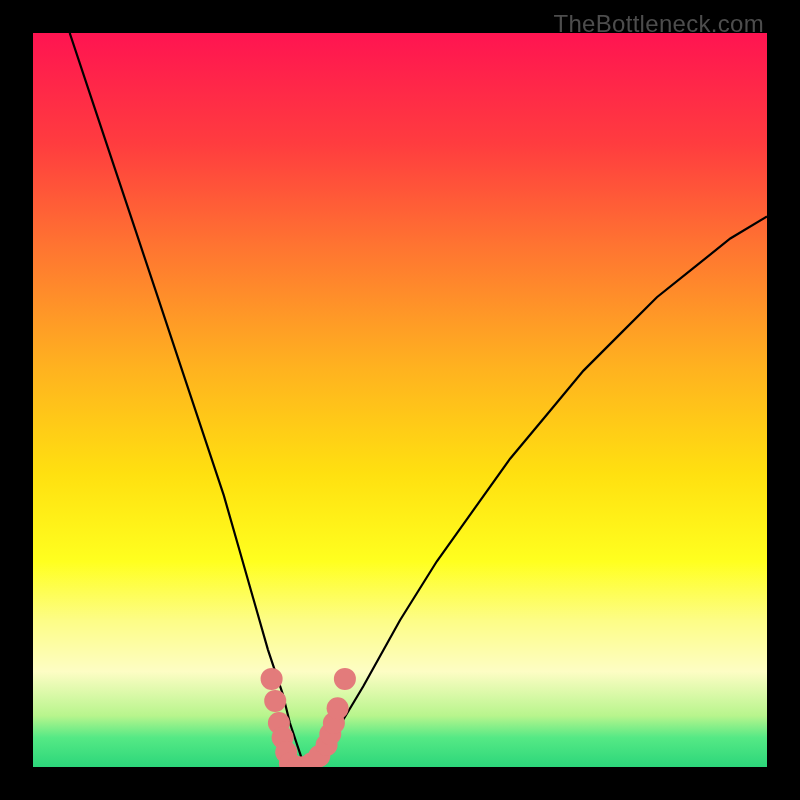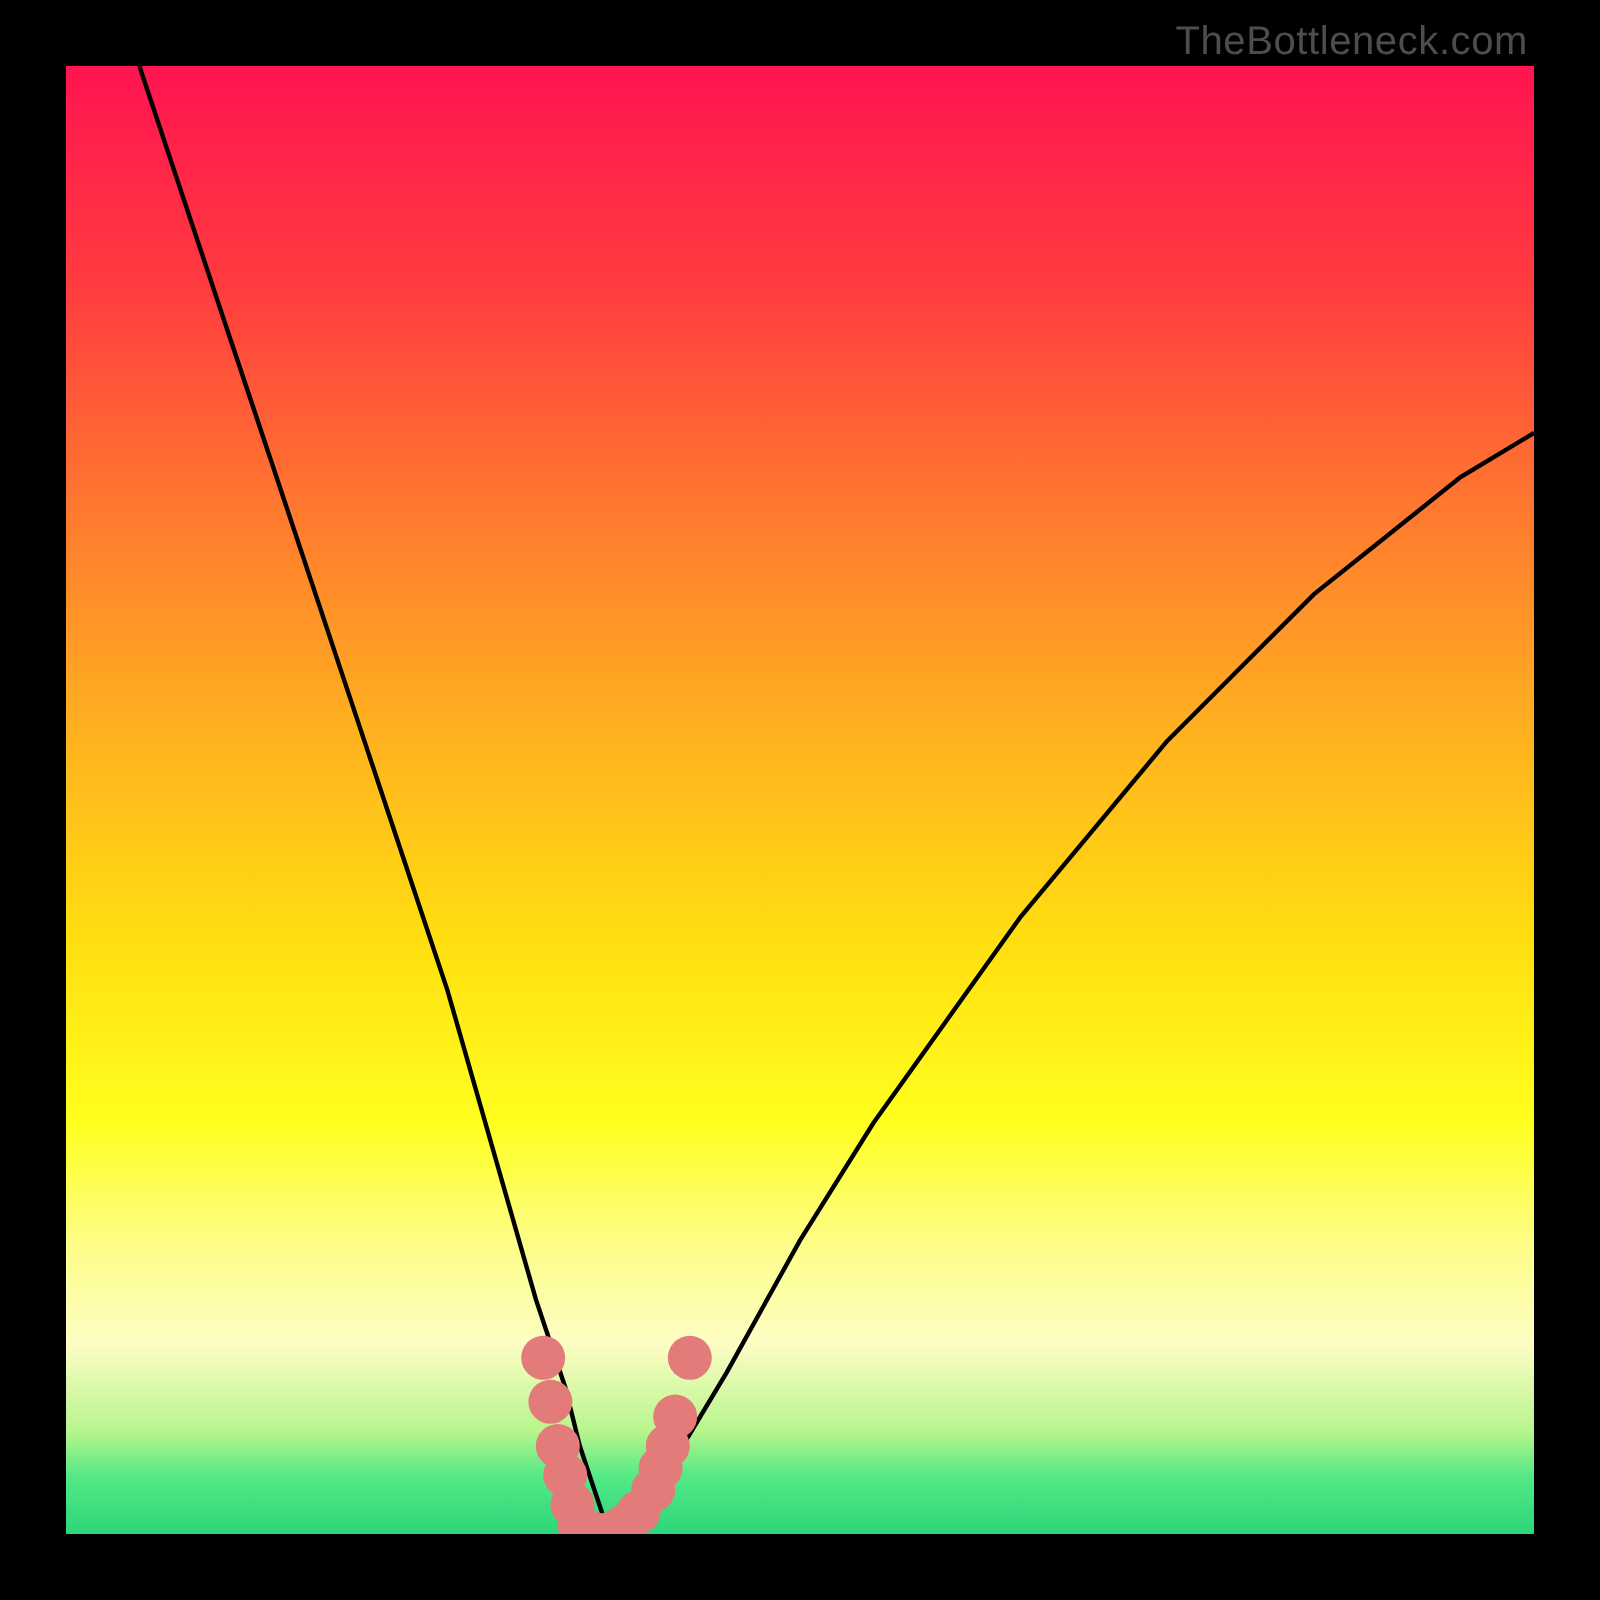--- a/index.html
+++ b/index.html
@@ -37,21 +37,21 @@
       #fdfdc4 87%,
       #b8f58d 93%,
       #55e985 96%,
       #2cd67a 100%);
   }
   .watermark {
     position: absolute;
     top: 10px;
     right: 36px;
     color: #4d4d4d;
-    font-size: 20px;
+    font-size: 24px;
     letter-spacing: 0.3px;
   }
   svg.curve {
     position: absolute;
     inset: 0;
   }
 </style>
 </head>
 <body>
 

